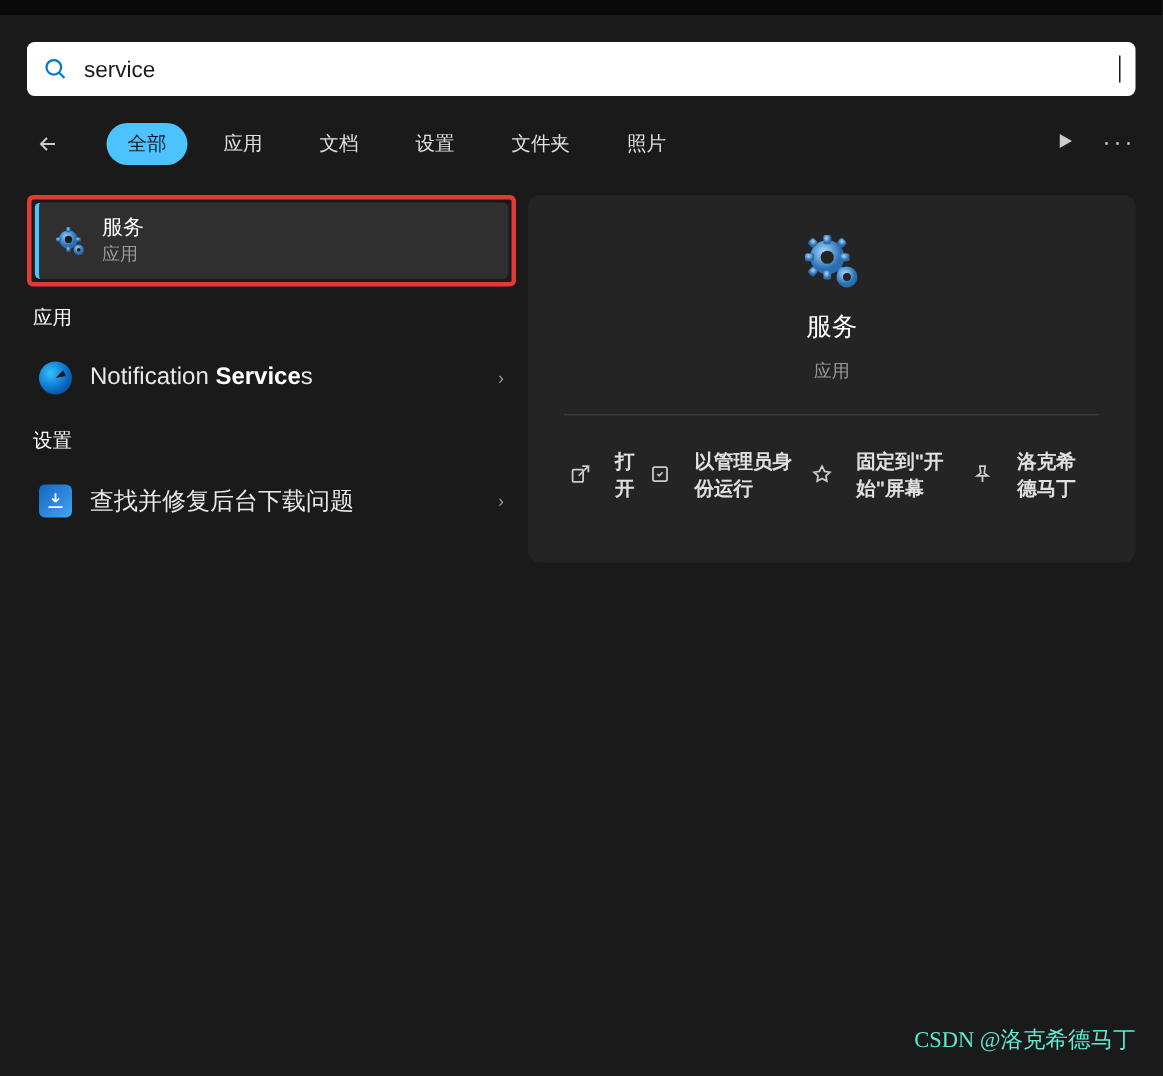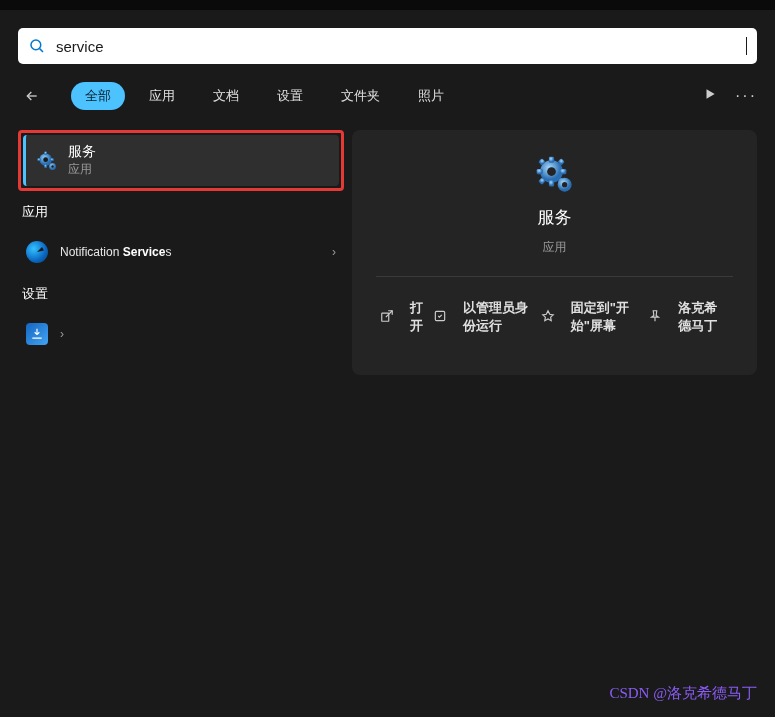--- a/index.html
+++ b/index.html
@@ -35,37 +35,37 @@
 
     
     .bestwrap { border:3px solid #e53935; border-radius:4px; padding:2px; }
     .bm-item { background:#2f2f2f; border-radius:4px; display:flex; align-items:center; padding:8px 10px; gap:10px; border-left:3px solid #4cc2ff; cursor:pointer; }
     .bm-title { font-size:14px; color:#fff; }
     .bm-sub { font-size:12px; color:#9a9a9a; }
     .gear-icon { width:22px; height:22px; }
 
     
     .row { display:flex; align-items:center; gap:12px; padding:10px 8px; cursor:pointer; border-radius:4px; }
-    .row .label { flex:1; font-size:12px; color:#e8e8e8; }
+    .row .label { flex:1; font-size:16px; color:#e8e8e8; }
     .row .chev { color:#9a9a9a; font-size:12px; }
     .ico { width:22px; height:22px; display:flex; align-items:center; justify-content:center; border-radius:4px; }
     .edge { background:radial-gradient(circle at 35% 35%, #33c1ff, #0a66c2 60%, #0a3d62); border-radius:50%; position:relative; }
     .edge::after{content:""; position:absolute; inset:4px; border-radius:50%; background:#1a1a1a; clip-path:polygon(50% 50%,100% 0,100% 40%);}
     .dl { background:linear-gradient(135deg,#1565c0,#42a5f5); }
 
     
     .right .big { display:flex; flex-direction:column; align-items:center; gap:10px; padding-bottom:20px; border-bottom:1px solid #3a3a3a; }
     .biggear { width:42px; height:42px; }
     .big h2 { font-size:17px; font-weight:500; }
     .big .sub { font-size:12px; color:#9a9a9a; }
     .actions { margin-top:14px; display:flex; flex-direction:row;font-weight:bold; }
     .act { display:flex; align-items:center; gap:16px; padding:8px 4px; font-size:13px; color:#e0e0e0; cursor:pointer; border-radius:4px; }
     .aicn { width:16px; text-align:center; color:#ccc; }
 
-    .watermark { position:absolute; bottom:14px; right:18px; color:#8b5cf6; font-size:15px; font-family:"Microsoft YaHei";margin-left:44px; }
+    .watermark { position:absolute; bottom:14px; right:18px; color:#5eead4; font-size:15px; font-family:"Microsoft YaHei";margin-left:44px; }
 
     b.hl { font-weight:700; color:#fff; }
   </style>
 </head>
 <body>
 
 <div class="topstrip"></div>
 
 <div class="shell">
 
@@ -145,20 +145,21 @@
         <div class="chev">›</div>
       </div>
 
       <div class="sect">设置</div>
       <div class="row">
         <div class="ico dl">
           <svg width="14" height="14" viewBox="0 0 24 24" fill="#fff">
               <path d="M12 3v10m0 0l-4-4m4 4l4-4M4 19h16" stroke="#fff" stroke-width="2" fill="none"></path>
             </svg>
         </div>
+        <div class="label">查找并修复后台下载问题</div>
         <div class="chev">›</div>
       </div>
 
     </div>
 
     <div class="right">
       <div class="big">
         <div class="biggear">
           <svg viewBox="0 0 48 48" width="42" height="42">
               <defs>

